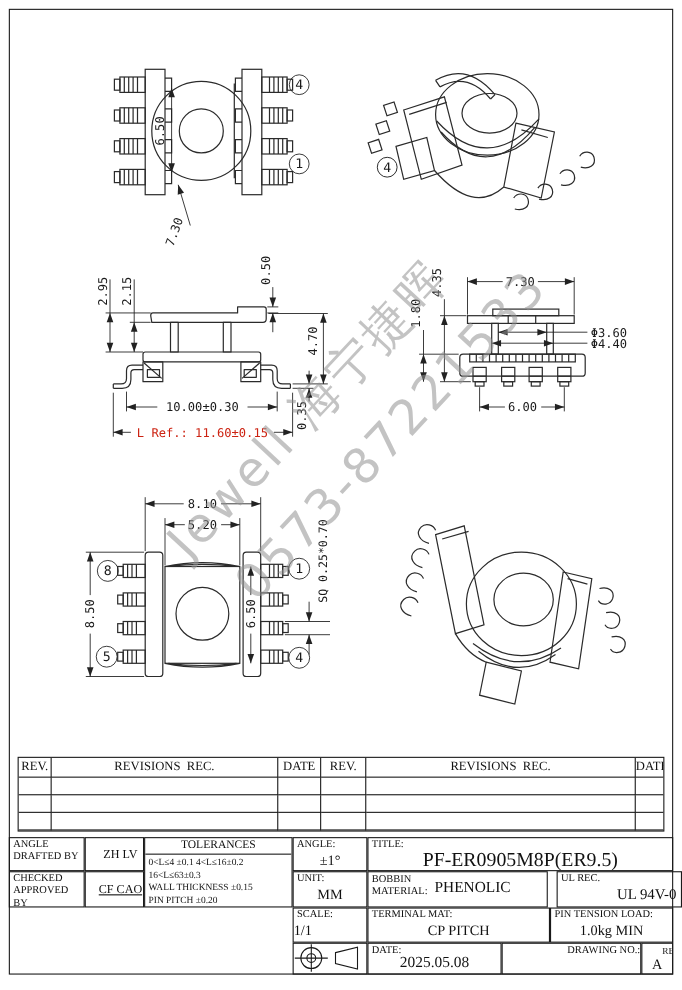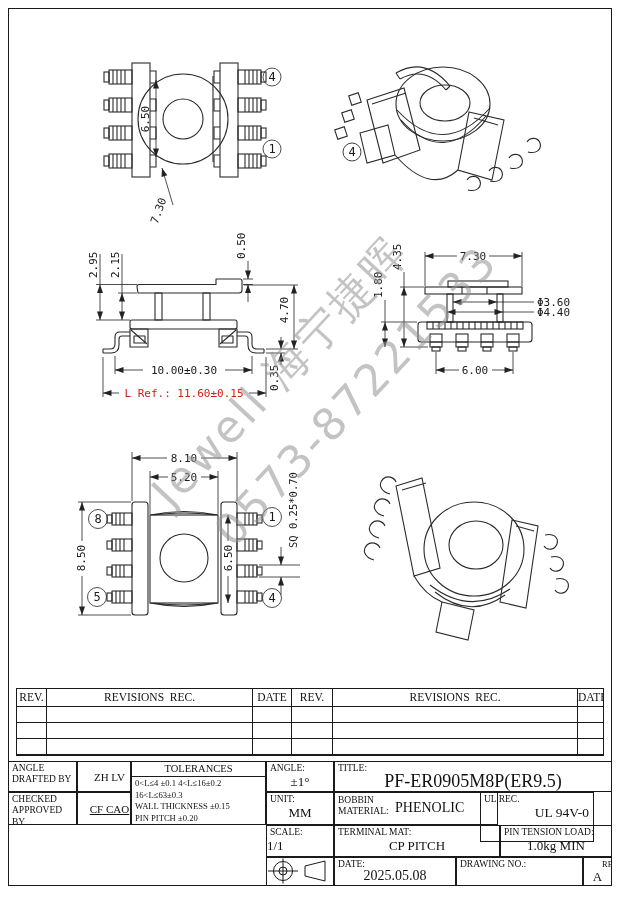--- a/index.html
+++ b/index.html
@@ -395,21 +395,21 @@
     <div class="lbl">TITLE:</div>
     <div style="text-align:center;font-size:18px;margin-top:-3px;">PF-ER0905M8P(ER9.5)</div>
   </div>
   <div class="cell" style="left:326px;top:31px;width:164px;height:33px;padding-left:42px;">
     <div class="lbl" style="position:absolute;left:0;top:1px;">
       <div>BOBBIN</div>
       <div>MATERIAL:</div>
     </div>
     <div style="position:absolute;left:60px;top:7px;font-size:14px;">PHENOLIC</div>
   </div>
-  <div class="cell" style="left:472px;top:31px;width:114px;height:50px;">
+  <div class="cell" style="left:498px;top:31px;width:114px;height:33px;">
     <div class="lbl">UL REC.</div>
     <div style="text-align:right;font-size:13.5px;padding-right:4px;">UL 94V-0</div>
   </div>
   <div class="cell" style="left:258px;top:64px;width:68px;height:32px;">
     <div class="lbl">SCALE:</div>
     <div class="big" style="text-align:left;">1/1</div>
   </div>
   <div class="cell" style="left:326px;top:64px;width:166px;height:32px;">
     <div class="lbl">TERMINAL MAT:</div>
     <div style="text-align:center;font-size:13px;">CP PITCH</div>
@@ -425,21 +425,21 @@
         <circle cx="16" cy="13" r="4"></circle>
         <path d="M1,13 L31,13 M16,0.5 L16,25.5"></path>
         <path d="M38,8 L58,3 L58,23 L38,18 Z"></path>
       </g>
     </svg>
   </div>
   <div class="cell" style="left:326px;top:96px;width:122px;height:29px;">
     <div class="lbl">DATE:</div>
     <div style="text-align:center;font-size:14px;margin-top:-2px;">2025.05.08</div>
   </div>
-  <div class="cell" style="left:448px;top:96px;width:127px;height:29px;">
+  <div class="cell" style="left:448px;top:96px;width:127px;height:29px;text-align:right;">
     <div class="lbl">DRAWING NO.:</div>
   </div>
   <div class="cell" style="left:575px;top:96px;width:29px;height:29px;">
     <div style="font-size:8.5px;padding:1px 0 0 18px;">REV.:</div>
     <div style="text-align:center;font-size:13px;">A</div>
   </div>
 </div>
 </div>
 
 </body></html>

